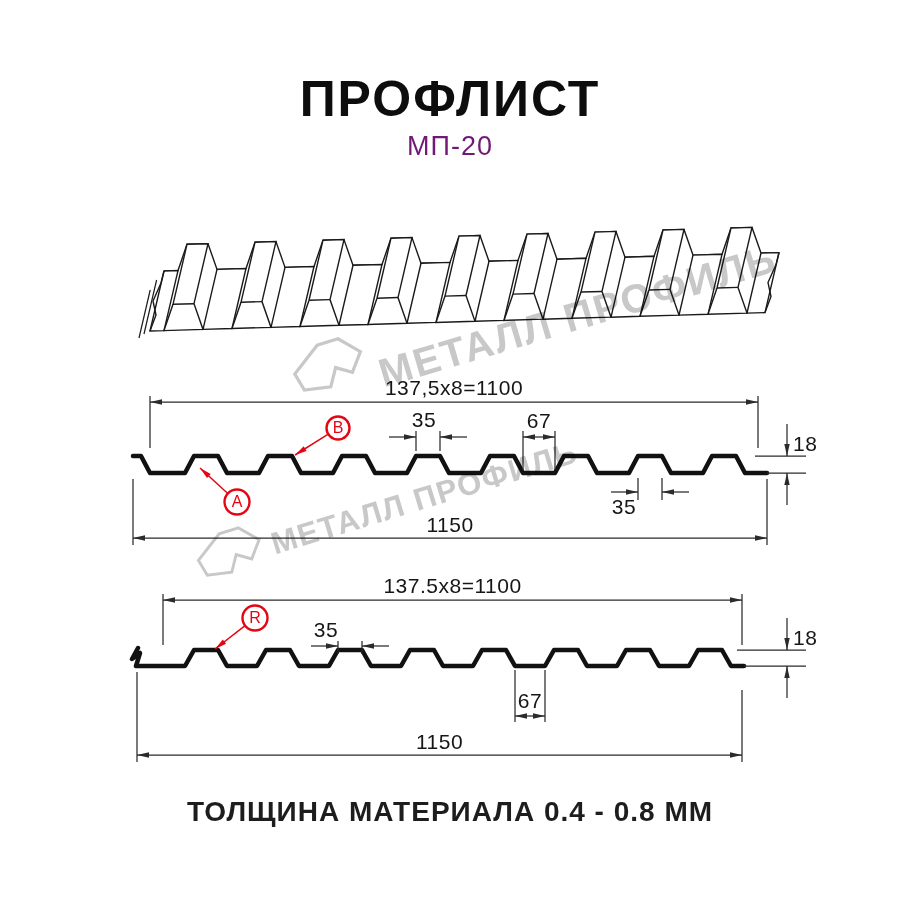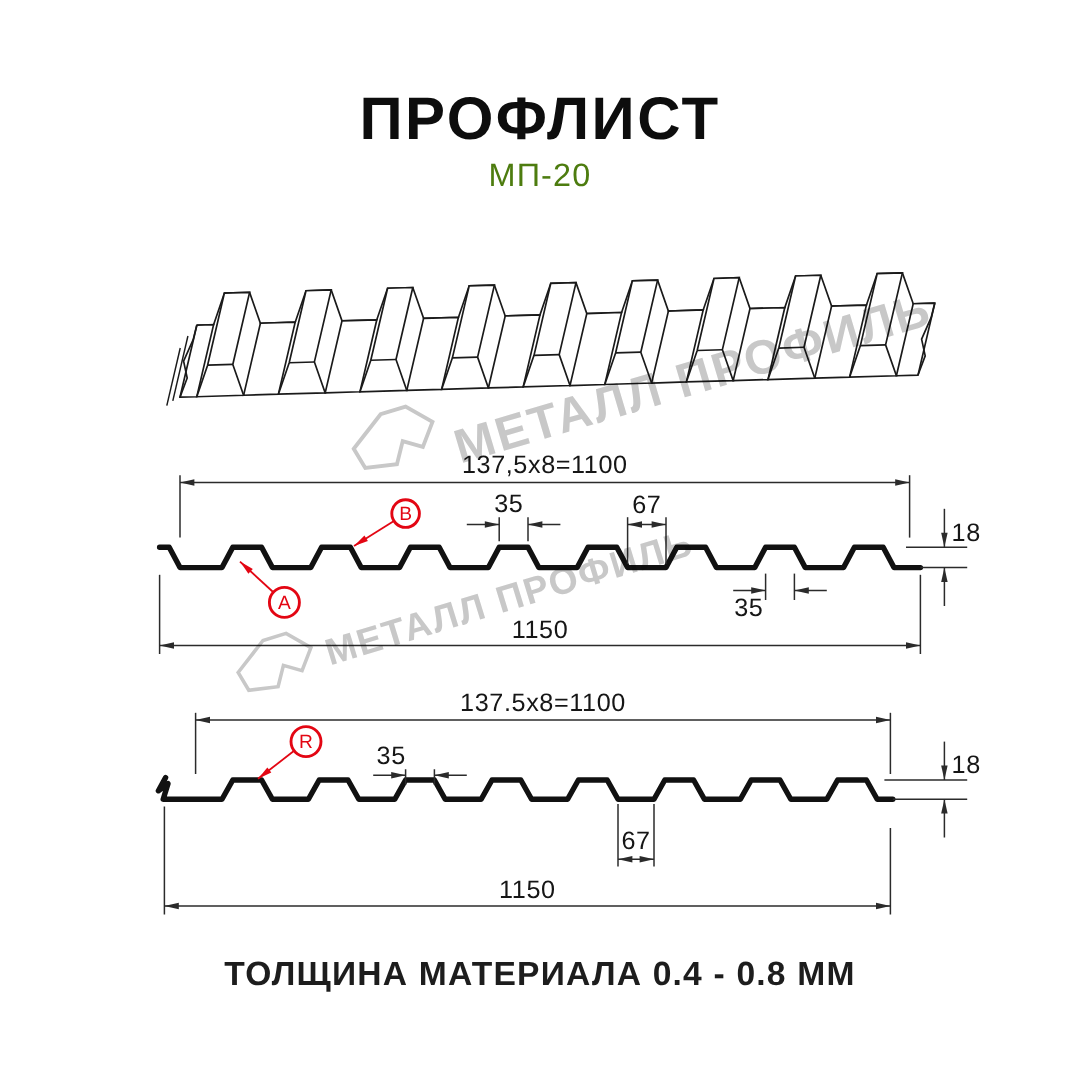--- a/index.html
+++ b/index.html
@@ -1,21 +1,21 @@
 <!DOCTYPE html>
 <html><head>
 <meta charset="utf-8">
 <style>
   html,body{margin:0;padding:0;background:#fff;}
   .stage{position:relative;width:900px;height:828px;background:#fff;overflow:hidden;
          font-family:"Liberation Sans",sans-serif;}
   .title{position:absolute;left:0;top:70px;width:900px;text-align:center;
          font-size:50px;font-weight:700;letter-spacing:2px;color:#0d0d0d;}
   .subtitle{position:absolute;left:0;top:131px;width:900px;text-align:center;
-         font-size:27px;font-weight:500;letter-spacing:1px;color:#4d7c0f;}
+         font-size:27px;font-weight:500;letter-spacing:1px;color:#701a75;}
   .footer{position:absolute;left:0;top:796px;width:900px;text-align:center;
          font-size:28px;font-weight:600;letter-spacing:1px;color:#1d1d1d;}
   #diagram{position:absolute;left:0;top:0;}
   .wm{position:absolute;mix-blend-mode:multiply;color:#c8c8c8;pointer-events:none;}
   .wmtext{font-weight:700;white-space:nowrap;transform-origin:left center;display:block;}
   .wm1t{left:380px;top:352px;font-size:40px;letter-spacing:2px;}
   .wm1t .wmtext{transform:rotate(-16.5deg);}
   .wm2t{left:272px;top:527px;font-size:31px;letter-spacing:1.5px;}
   .wm2t .wmtext{transform:rotate(-17deg);}
   svg text{font-family:"Liberation Sans",sans-serif;}

